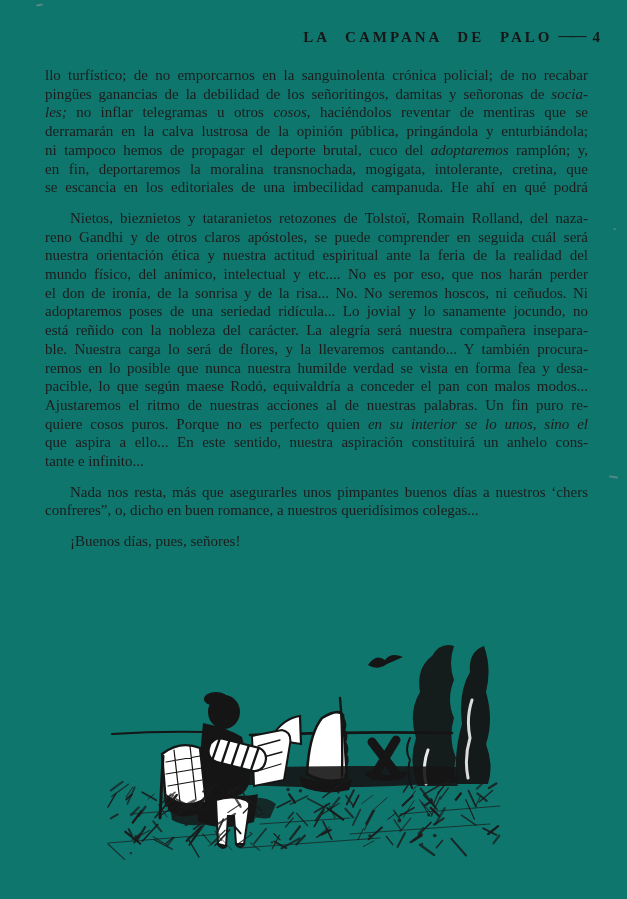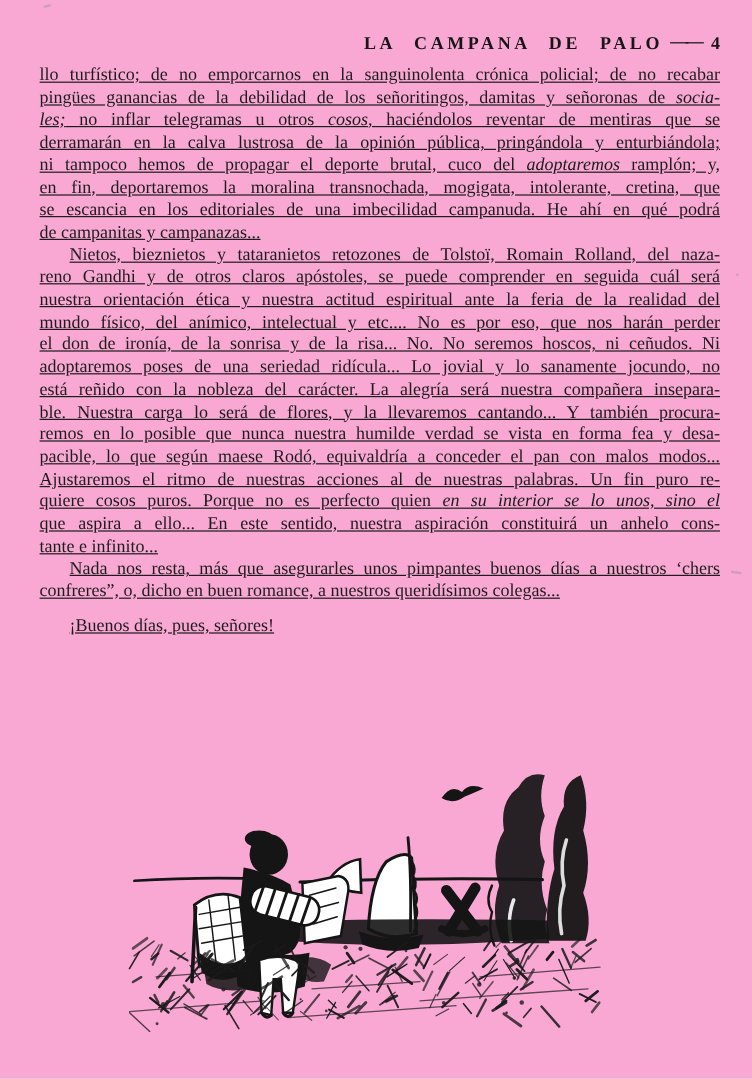--- a/index.html
+++ b/index.html
@@ -1,20 +1,20 @@
 <!DOCTYPE html>
 <html><head>
 <meta charset="utf-8">
 <style>
   html, body { margin: 0; padding: 0; background: #e8e8e8; }
   .page {
     position: relative;
     width: 627px;
     height: 899px;
-    background: #f9a8d4;
+    background: #0f766e;
     overflow: hidden;
     font-family: "Liberation Serif", serif;
     color: #1c1c1c;
     margin: 0 auto;
   }
   .header {
     position: absolute;
     top: 29px;
     right: 27px;
     font-weight: bold;
@@ -33,21 +33,21 @@
   }
   .header .pagenum { letter-spacing: 0; word-spacing: 0; }
   .body-text {
     position: absolute;
     left: 33px;
     top: 54px;
     width: 567px;
     font-size: 15px;
     line-height: 18.7px;
   }
-  .para { margin: 0; text-decoration: underline; }
+  .para { margin: 12px; }
   .para.gap { margin-top: 10px; }
   .line {
     text-align: justify;
     text-align-last: justify;
     white-space: normal;
   }
   .line.last { text-align-last: left; }
   .line.indent { text-indent: 25px; }
   .it { font-style: italic; }
   .illustration {
@@ -73,21 +73,20 @@
 
   <div class="body-text">
       <div class="para">
         <div class="line"><span>llo turfístico; de no emporcarnos en la sanguinolenta crónica policial; de no recabar</span></div>
         <div class="line"><span>pingües ganancias de la debilidad de los señoritingos, damitas y señoronas de </span><span class="it">socia-</span></div>
         <div class="line"><span class="it">les;</span><span> no inflar telegramas u otros </span><span class="it">cosos</span><span>, haciéndolos reventar de mentiras que se</span></div>
         <div class="line"><span>derramarán en la calva lustrosa de la opinión pública, pringándola y enturbiándola;</span></div>
         <div class="line"><span>ni tampoco hemos de propagar el deporte brutal, cuco del </span><span class="it">adoptaremos</span><span> ramplón; y,</span></div>
         <div class="line"><span>en fin, deportaremos la moralina transnochada, mogigata, intolerante, cretina, que</span></div>
         <div class="line"><span>se escancia en los editoriales de una imbecilidad campanuda. He ahí en qué podrá</span></div>
-        <div class="line last"><span>de campanitas y campanazas...</span></div>
       </div>
       <div class="para">
         <div class="line indent"><span>Nietos, bieznietos y tataranietos retozones de Tolstoï, Romain Rolland, del naza-</span></div>
         <div class="line"><span>reno Gandhi y de otros claros apóstoles, se puede comprender en seguida cuál será</span></div>
         <div class="line"><span>nuestra orientación ética y nuestra actitud espiritual ante la feria de la realidad del</span></div>
         <div class="line"><span>mundo físico, del anímico, intelectual y etc.... No es por eso, que nos harán perder</span></div>
         <div class="line"><span>el don de ironía, de la sonrisa y de la risa... No. No seremos hoscos, ni ceñudos. Ni</span></div>
         <div class="line"><span>adoptaremos poses de una seriedad ridícula... Lo jovial y lo sanamente jocundo, no</span></div>
         <div class="line"><span>está reñido con la nobleza del carácter. La alegría será nuestra compañera insepara-</span></div>
         <div class="line"><span>ble. Nuestra carga lo será de flores, y la llevaremos cantando... Y también procura-</span></div>

